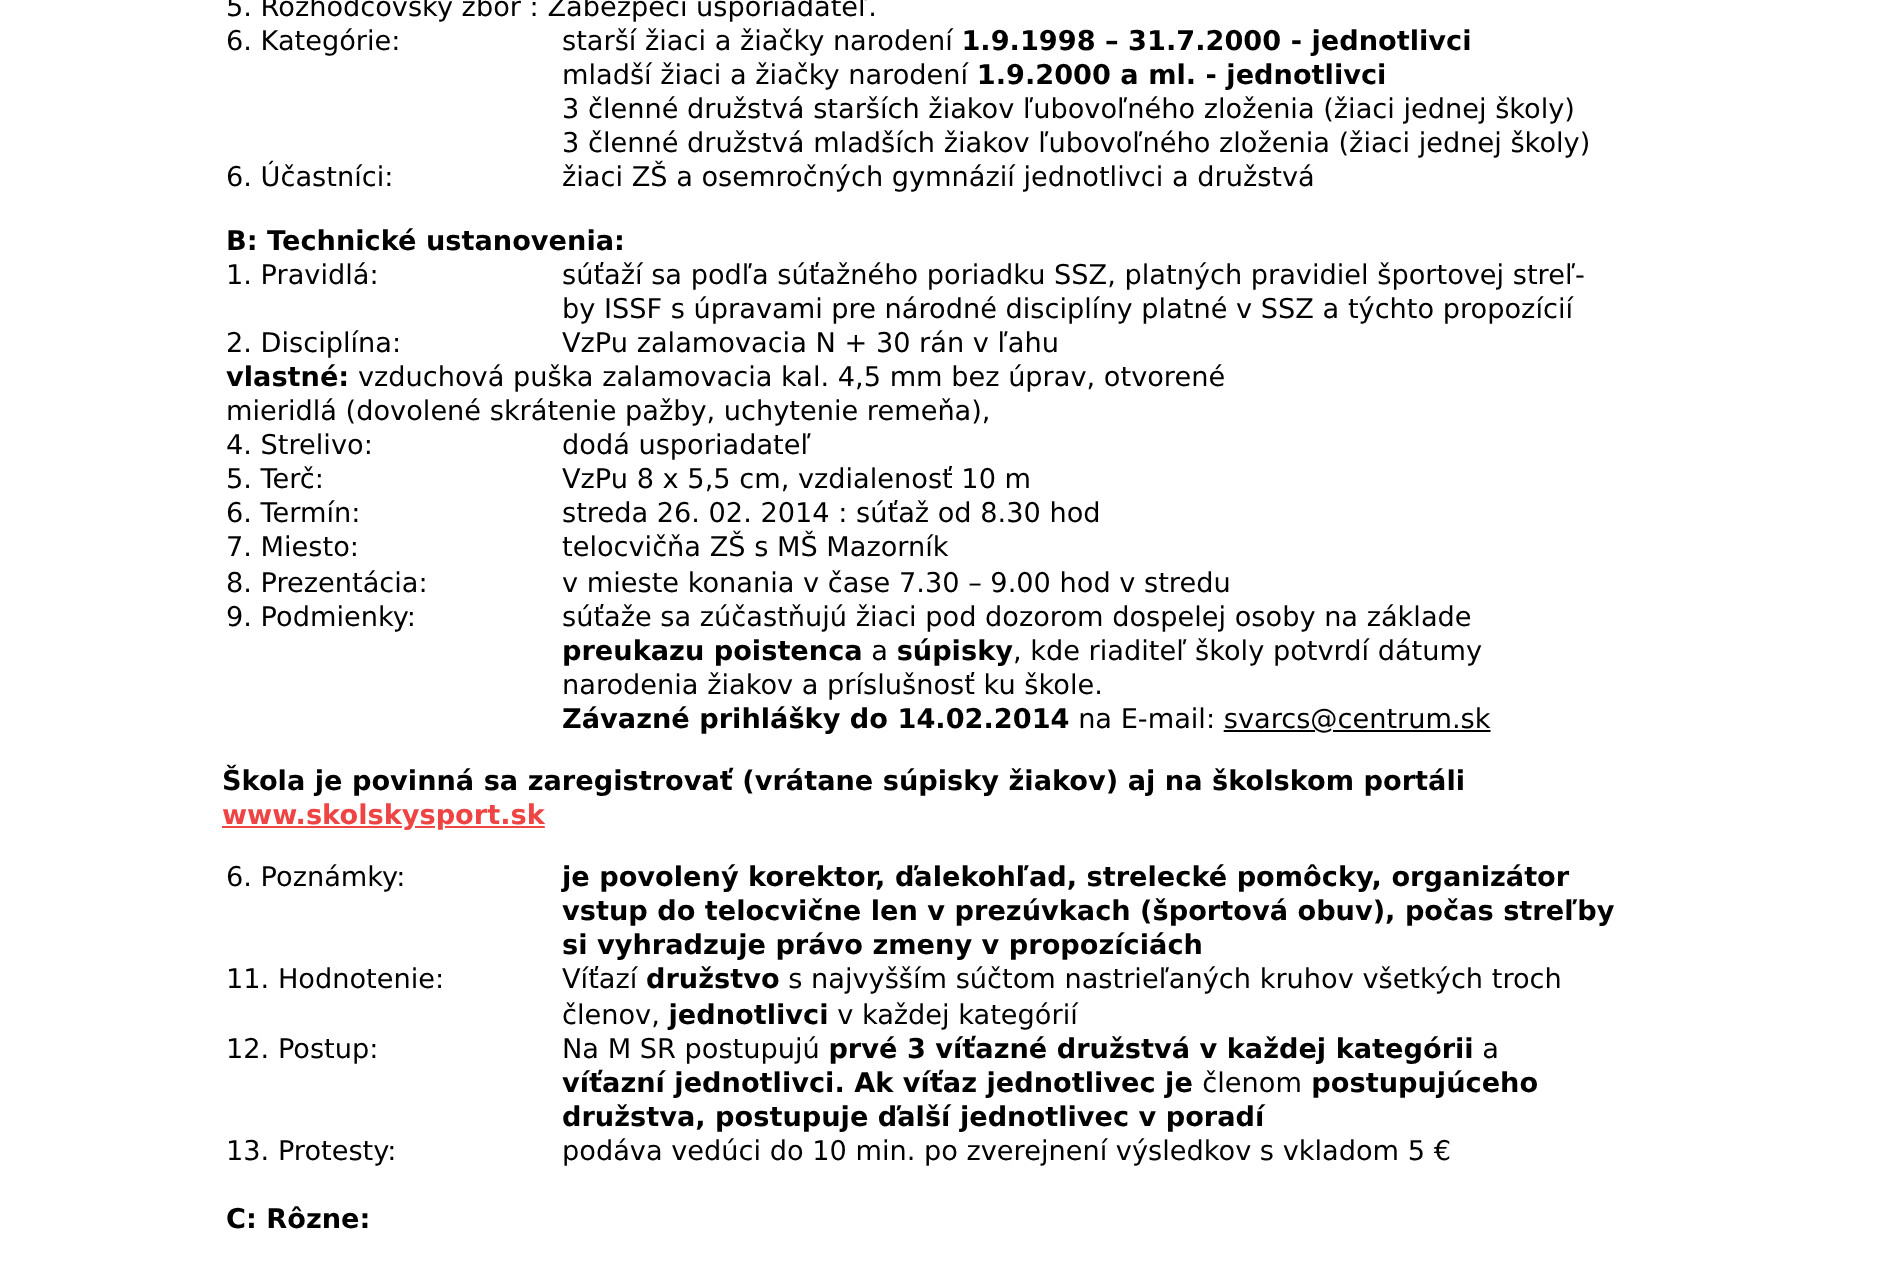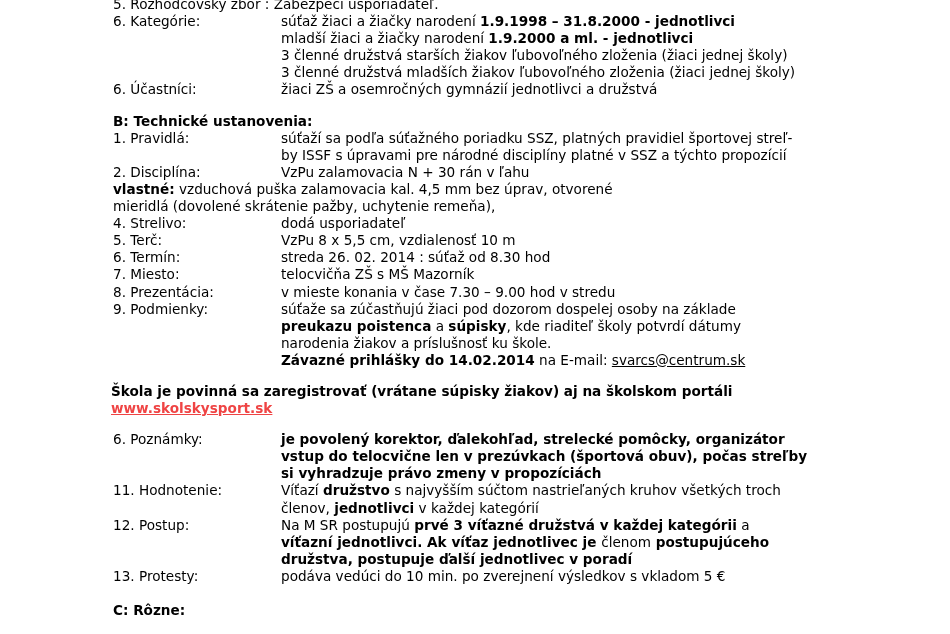--- a/index.html
+++ b/index.html
@@ -75,21 +75,21 @@
       <div class="line">
         <span>5. Rozhodcovský zbor :</span>
         <span>Zabezpečí usporiadateľ.</span>
       </div>
     </div>
 
     <div class="row">
       <div class="label">6. Kategórie:</div>
       <div class="content">
         <div class="line">
-          <span>súťaž žiaci a žiačky narodení </span><span class="b">1.9.1998 – 31.8.2000 - jednotlivci</span>
+          <span>starší žiaci a žiačky narodení </span><span class="b">1.9.1998 – 31.7.2000 - jednotlivci</span>
         </div>
         <div class="line">
           <span>mladší žiaci a žiačky narodení </span><span class="b">1.9.2000 a ml. - jednotlivci</span>
         </div>
         <div class="line">3 členné družstvá starších žiakov ľubovoľného zloženia (žiaci jednej školy)</div>
         <div class="line">3 členné družstvá mladších žiakov ľubovoľného zloženia (žiaci jednej školy)</div>
       </div>
     </div>
 
     <div class="row">

